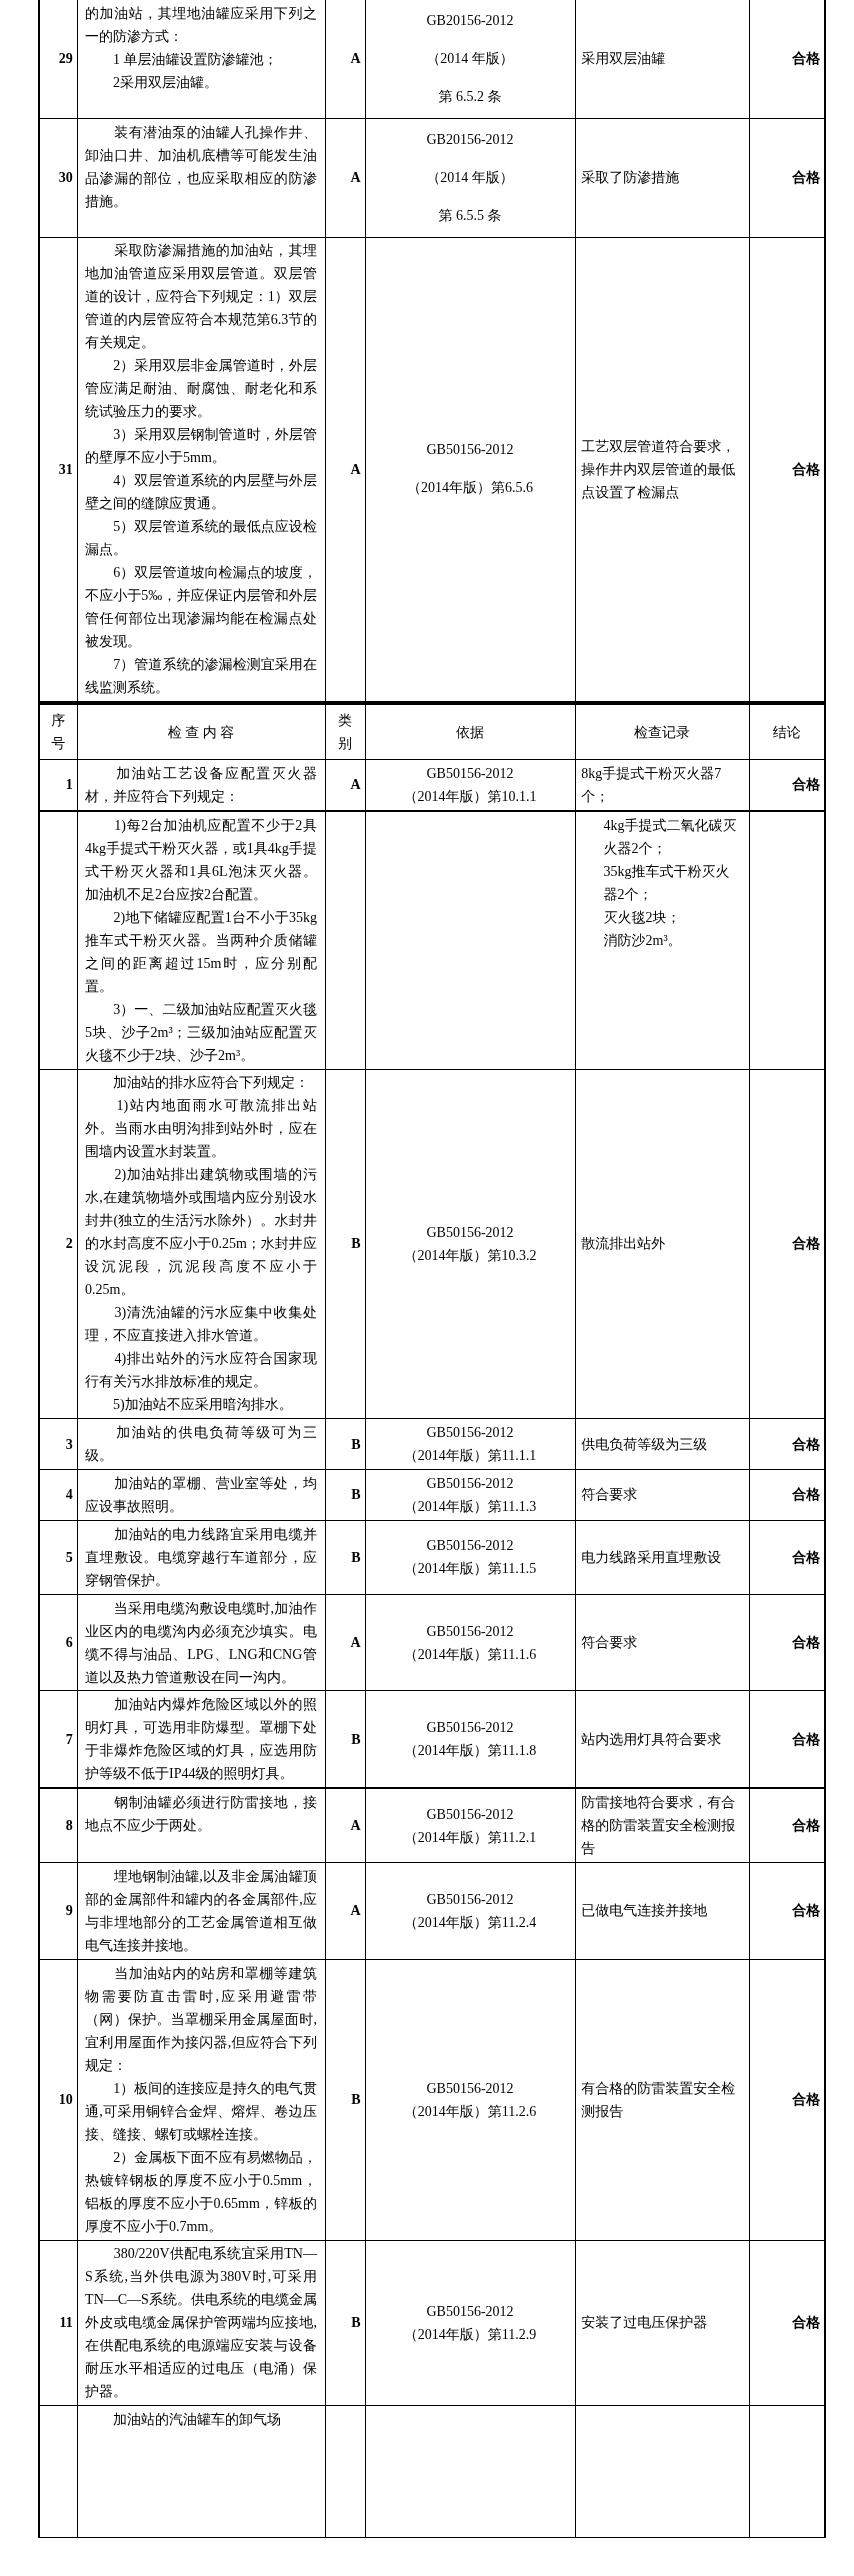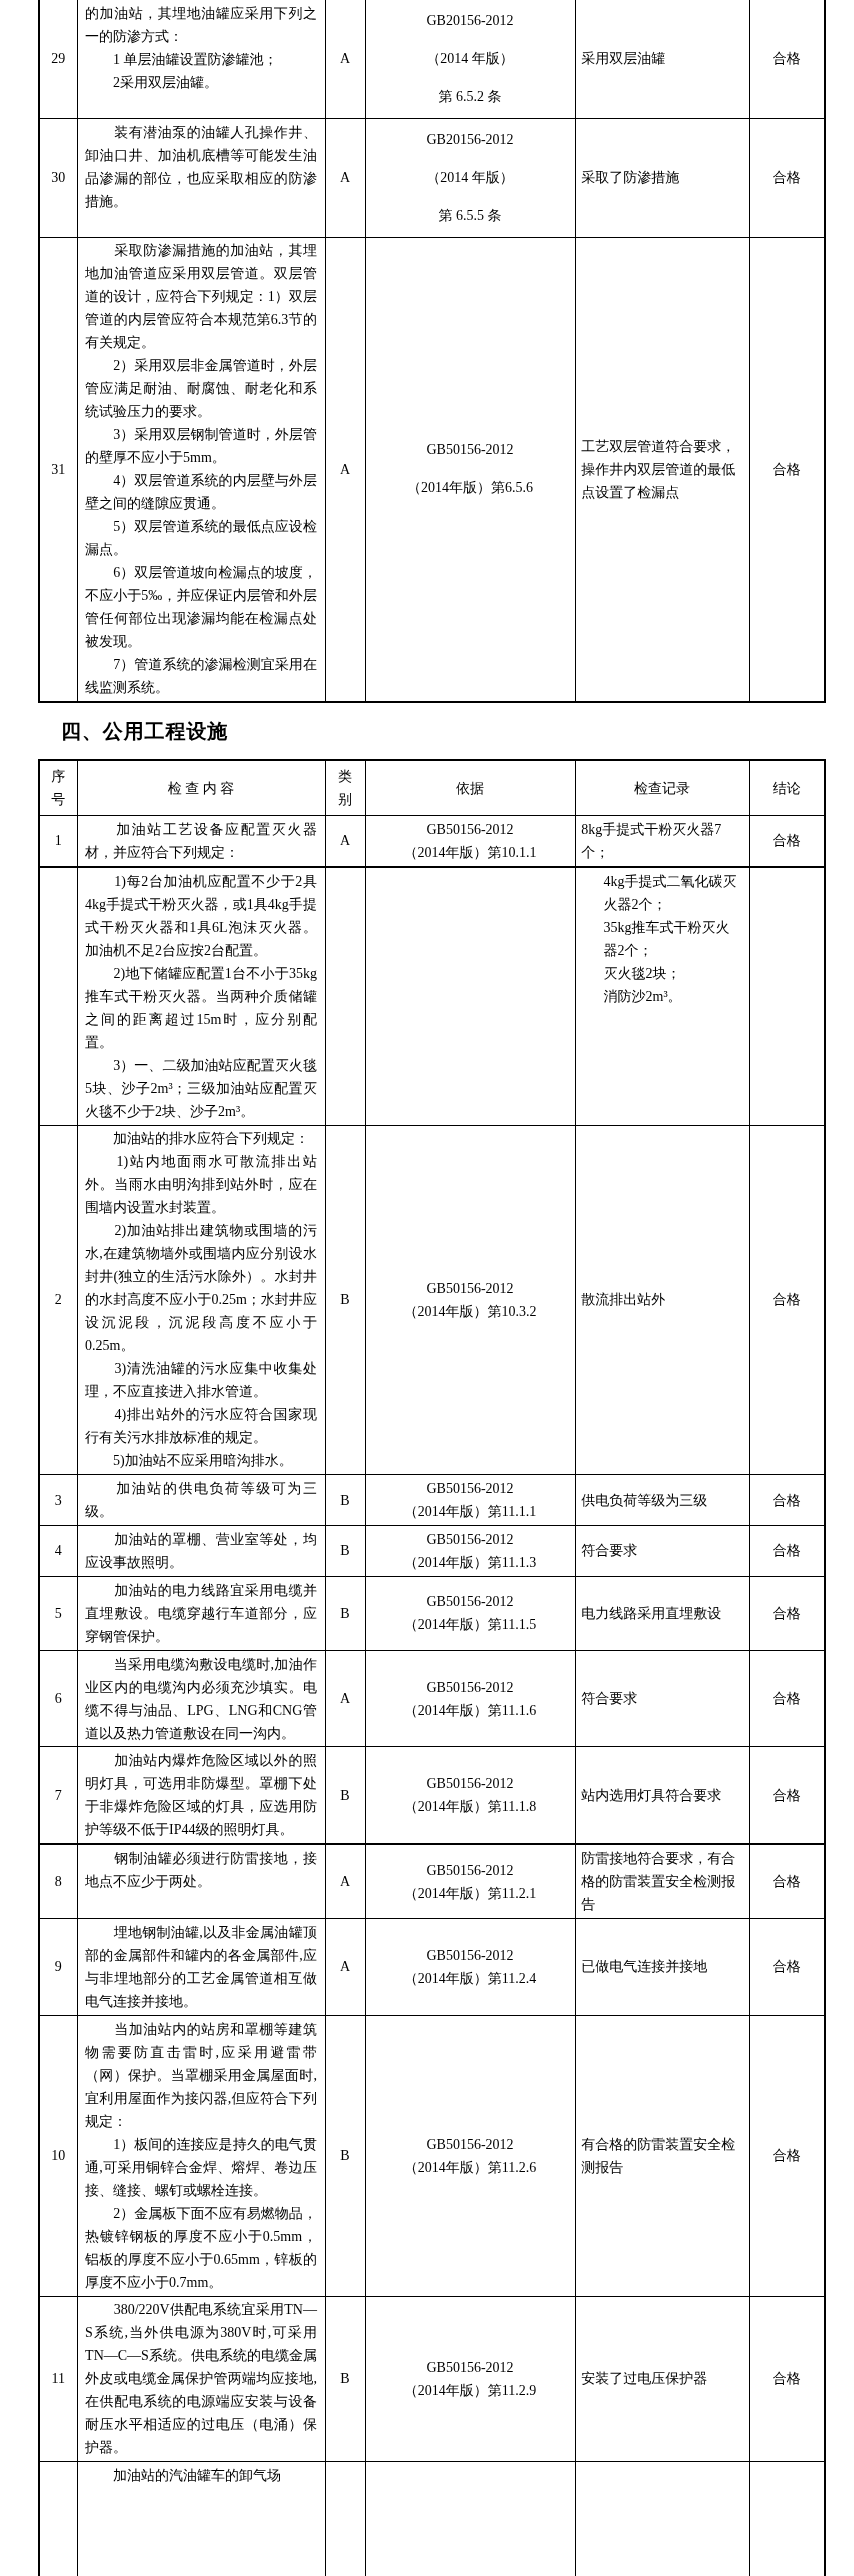--- a/index.html
+++ b/index.html
@@ -26,21 +26,21 @@
     overflow: hidden;
   }
   
   col.w-no { width: 38px; }
   col.w-content { width: 248px; }
   col.w-cat { width: 40px; }
   col.w-basis { width: 210px; }
   col.w-record { width: 174px; }
   col.w-result { width: 76px; }
 
-  .c-no, .c-cat, .c-result { text-align: center; }
+  .c-no, .c-cat, .c-result { text-align: right; font-weight: bold; }
   .c-content {
     vertical-align: top;
     text-align: justify;
     white-space: pre-wrap;
     padding: 1.9px 7.6px 1.9px 7.6px;
     margin-left: 8px;
   }
   .c-basis {
     text-align: center;
     white-space: pre-line;
@@ -127,21 +127,20 @@
 　　7）管道系统的渗漏检测宜采用在线监测系统。</td>
         <td class="c-cat">A</td>
         <td class="c-basis">GB50156-2012
 （2014年版）第6.5.6</td>
         <td class="c-record">工艺双层管道符合要求，操作井内双层管道的最低点设置了检漏点</td>
         <td class="c-result">合格</td>
       </tr>
     </tbody>
   </table>
 
-  <div class="section-title">四、公用工程设施</div>
 
   <table class="t2">
     <colgroup>
       <col class="w-no">
         <col class="w-content">
         <col class="w-cat">
       <col class="w-basis">
         <col class="w-record">
         <col class="w-result">
     </colgroup>

